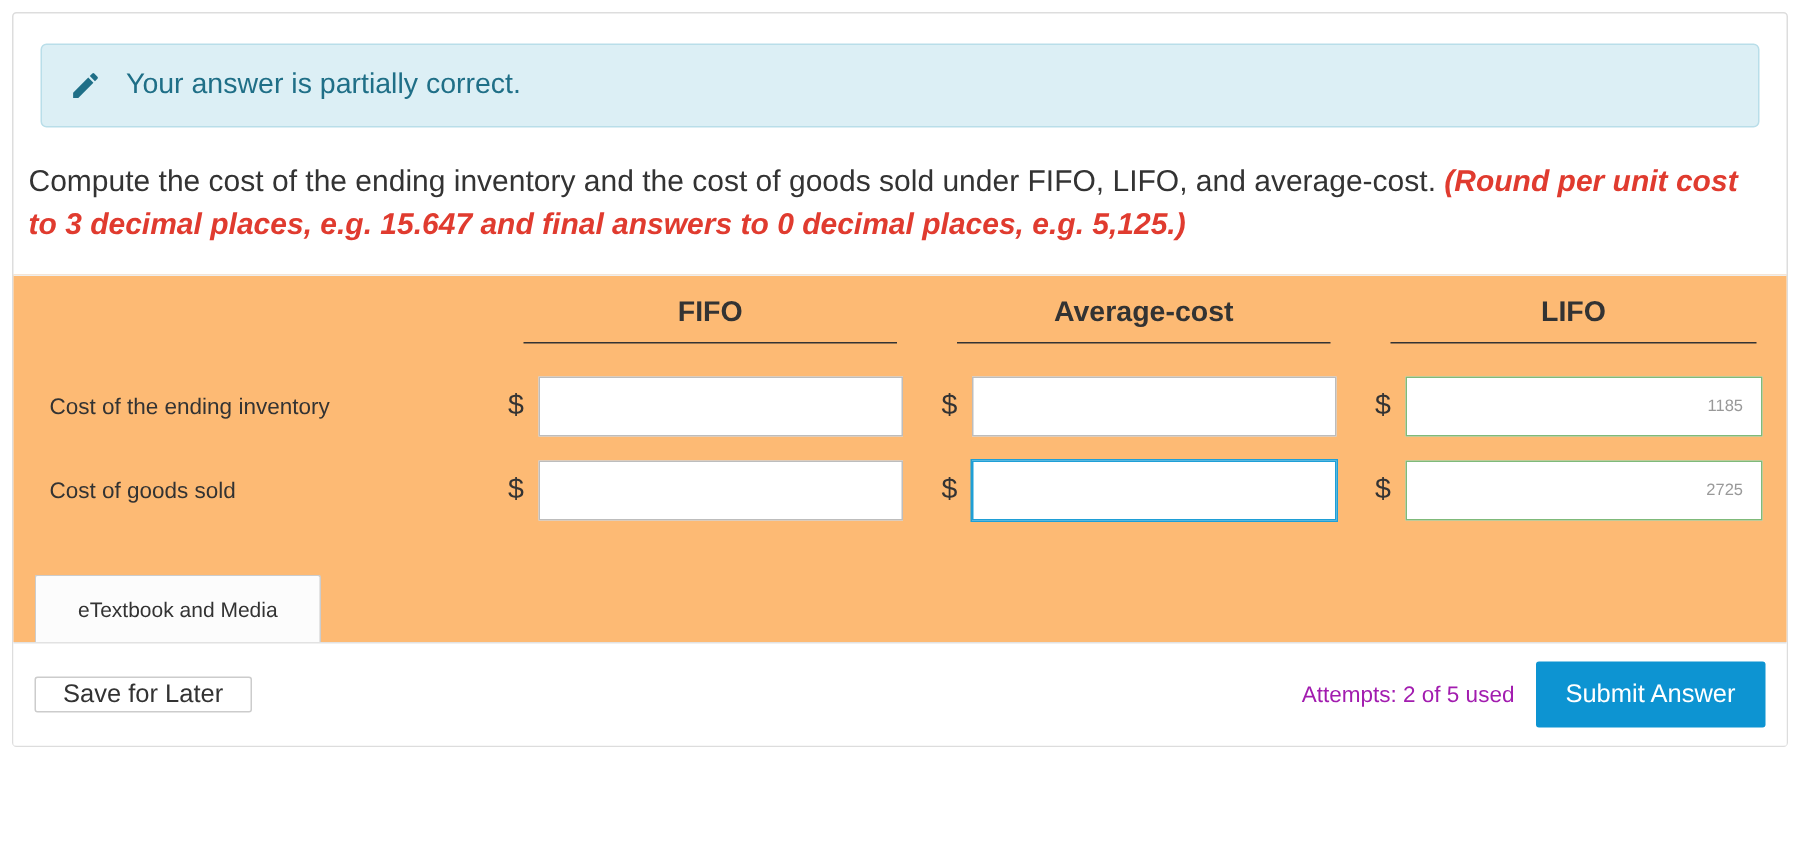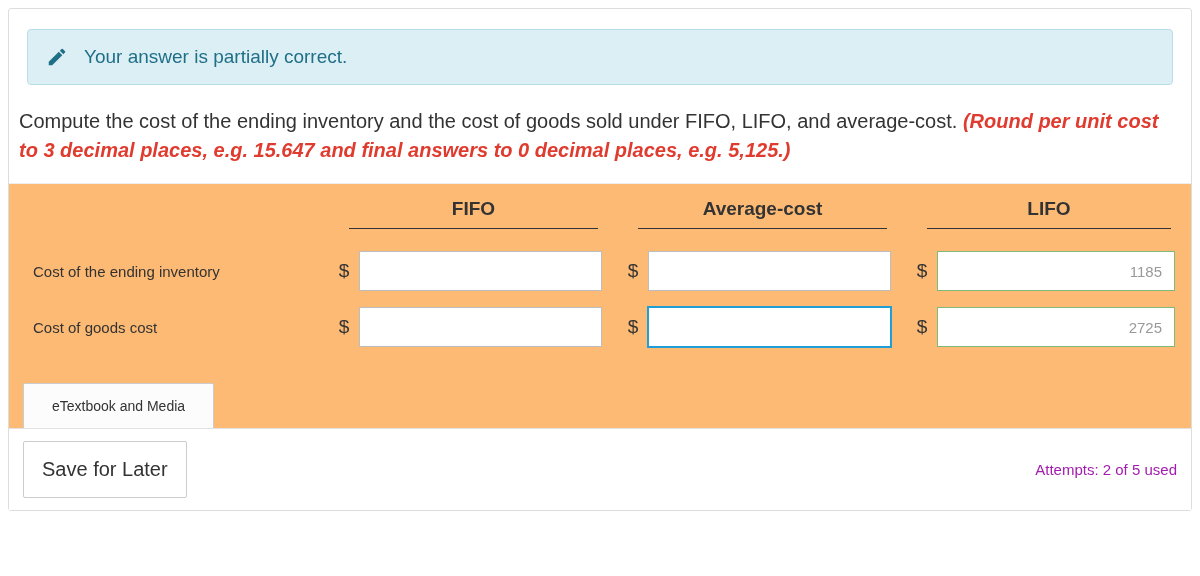--- a/index.html
+++ b/index.html
@@ -96,21 +96,21 @@
     font-size: 17px;
     padding: 4px 10px;
     text-align: right;
     outline: none;
   }
   .ans-static {
     flex: 1;
     height: 40px;
     border: 1px solid #7fba7a;
     background: #fff;
-    font-size: 15px;
+    font-size: 11px;
     padding: 4px 12px;
     display: flex;
     align-items: center;
     justify-content: flex-end;
     color: #999;
   }
   .focused { border-color:#1f9fd6; box-shadow: 0 0 0 1px #1f9fd6; }
   .resources {
     padding: 28px 0 0 0;
   }
@@ -130,22 +130,22 @@
     border-top: 1px solid #e2e2e2;
     background: #fff;
     padding: 12px 14px;
     display: flex;
     align-items: center;
     justify-content: space-between;
   }
   .save-btn {
     border: 1px solid #ccc;
     background: #fff;
-    padding: 16px 18px;
-    font-size: 20px;
+    padding: 1px 18px;
+    font-size: 17px;
     color: #333;
     cursor: pointer;
     border-radius: 2px;
   }
   .right-group {
     display: flex;
     align-items: center;
     gap: 14px;
   }
   .attempts {
@@ -205,21 +205,21 @@
       </div>
       <div class="cell">
         <span class="dollar">$</span>
         <input class="ans-input" value="" style="">
       </div>
       <div class="cell">
         <span class="dollar">$</span>
         <div class="ans-static">1185</div>
       </div>
 
-      <div class="row-label">Cost of goods cost</div>
+      <div class="row-label">Cost of goods sold</div>
       <div class="cell">
         <span class="dollar">$</span>
         <input class="ans-input" value="" style="">
       </div>
       <div class="cell">
         <span class="dollar">$</span>
         <input class="ans-input focused" value="" style="">
       </div>
       <div class="cell">
         <span class="dollar">$</span>
@@ -230,16 +230,17 @@
 
     <div class="resources">
       <button class="etext-btn">eTextbook and Media</button>
     </div>
   </div>
 
   <div class="footer">
     <button class="save-btn">Save for Later</button>
     <div class="right-group">
       <span class="attempts">Attempts: 2 of 5 used</span>
+      <button class="submit-btn">Submit Answer</button>
     </div>
   </div>
 
 </div>
 
 </body></html>

